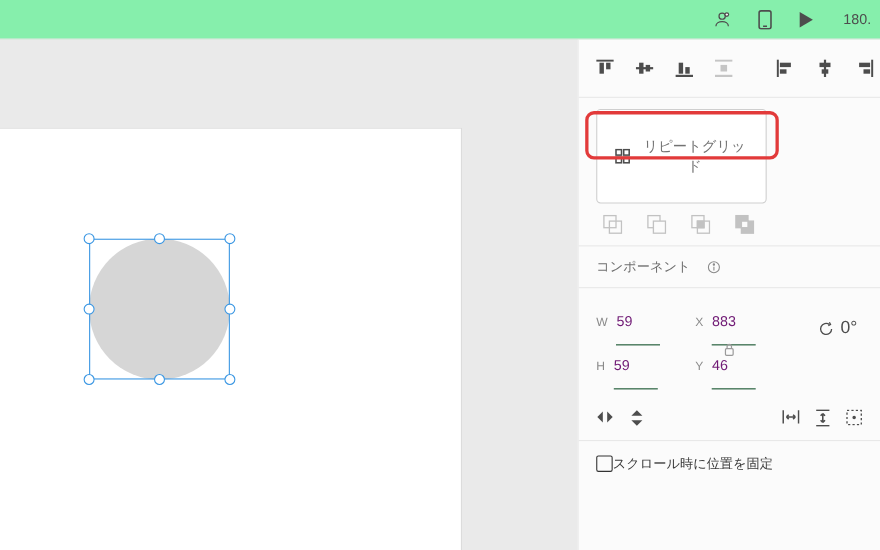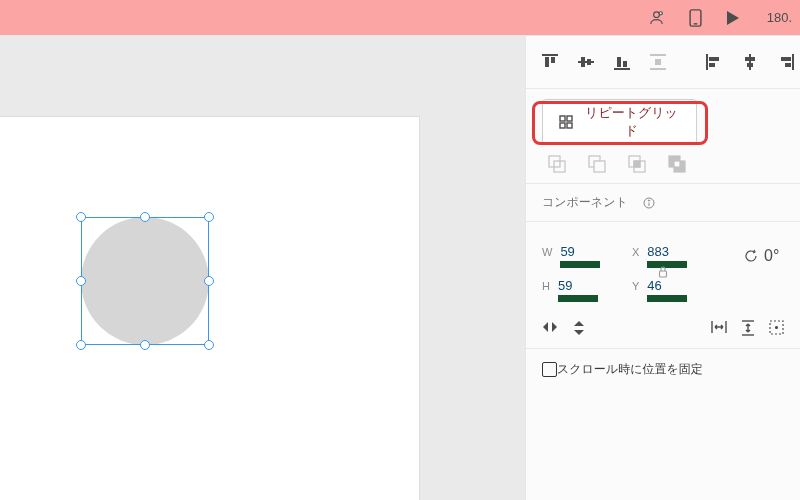--- a/index.html
+++ b/index.html
@@ -1,20 +1,20 @@
 <!DOCTYPE html>
 <html><head>
 <meta charset="utf-8">
 <style>
 *{box-sizing:border-box;margin:0;padding:0;font-family:"Hiragino Kaku Gothic Pro","Meiryo",sans-serif;-webkit-font-smoothing:antialiased}
 html,body{width:800px;height:500px;overflow:hidden;background:#eeeeee}
 .app{width:800px;height:500px;position:relative}
 
 
-.topbar{position:absolute;top:0;left:0;right:0;height:36px;background:#fca5a5;border-bottom:1px solid #e6e6e6;display:flex;justify-content:flex-end;align-items:center;padding:12px 8px;gap:24px}
+.topbar{position:absolute;top:0;left:0;right:0;height:36px;background:#86efac;border-bottom:1px solid #e6e6e6;display:flex;justify-content:flex-end;align-items:center;padding:12px 8px;gap:24px}
 .topbar .ico{color:#4d4d4d}
 .topbar .zoom{font-size:13px;color:#4d4d4d;min-width:28px;text-align:right}
 
 
 .canvas-frame{position:absolute;top:36px;left:0;width:525px;bottom:0;background:#eaeaea}
 .artboard{position:absolute;top:80px;left:-10px;width:430px;height:400px;background:#fff;border:1px solid #dcdcdc}
 .shape-sel{position:absolute;top:100px;left:90px;width:128px;height:128px}
 .sel-box{position:absolute;inset:0;border:1px solid #3b97e3}
 .circle{position:absolute;inset:0;border-radius:50%;background:#d6d6d6}
 .handle{position:absolute;width:10px;height:10px;border:1px solid #3b97e3;background:#fff;border-radius:50%}
@@ -23,32 +23,32 @@
 .h-bl{bottom:-5px;left:-5px}.h-bm{bottom:-5px;left:calc(50% - 5px)}.h-br{bottom:-5px;right:-5px}
 
 
 .rpanel{position:absolute;top:36px;right:0;width:275px;bottom:0;background:#fbfbfb;border-left:1px solid #e6e6e6;color:#4d4d4d}
 .section{padding:10px 16px;border-bottom:1px solid #e8e8e8}
 .align-row{display:flex;gap:20px;align-items:center;height:32px}
 .align-row .spacer{flex:1}
 .align-row .disabled{opacity:.3}
 
 .repeat-wrap{padding:10px 16px;display:flex;flex-direction:column;gap:10px;border-bottom:1px solid #e8e8e8}
-.repeat-btn{display:inline-flex;align-items:center;gap:10px;border:1px solid #cfcfcf;background:#fff;border-radius:4px;padding:4px 16px;font-size:13px;color:#7f1d1d;width:155px}
+.repeat-btn{display:inline-flex;align-items:center;gap:10px;border:1px solid #cfcfcf;background:#fff;border-radius:4px;padding:24px 16px;font-size:13px;color:#737373;width:155px}
 .highlight{position:absolute;border:3px solid #e23a3a;border-radius:8px;pointer-events:none}
 .bool-row{display:flex;gap:22px;padding-left:6px}
 .bool-row svg{opacity:.32}
 
 .label-row{display:flex;align-items:center;gap:15px;font-size:12px;color:#707070}
 
 .transform{padding:12px 16px;border-bottom:1px solid #e8e8e8}
 .transform .row{display:flex;align-items:center;margin-top:10px}
 .field{display:flex;align-items:baseline;gap:8px;width:90px}
 .field .lab{font-size:11px;color:#8a8a8a}
-.field .val{font-size:13px;color:#0c4a6e;border-bottom:7px solid #14532d;min-width:40px;padding-bottom:2px}
+.field .val{font-size:13px;color:#701a75;border-bottom:1px solid #14532d;min-width:40px;padding-bottom:14px}
 .lock{margin:0 6px;color:#9a9a9a}
 .rot{display:flex;align-items:center;gap:6px}
 
 .flip-row{display:flex;align-items:center;gap:24px}
 .flip-row .grp{display:flex;gap:14px}
 
 .scroll-fix{padding:12px 16px;display:flex;align-items:center;font-size:12px;color:#3a3a3a}
 .checkbox{width:15px;height:15px;border:1.5px solid #333;border-radius:2px;display:inline-block}
 
 svg{display:block}

